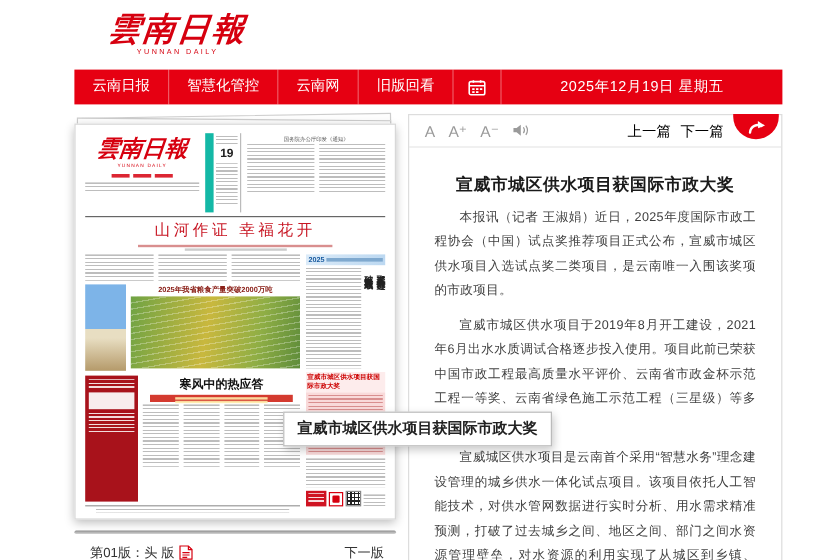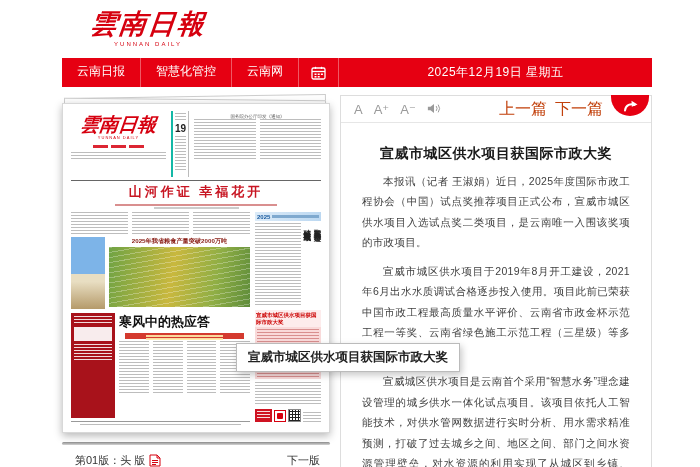--- a/index.html
+++ b/index.html
@@ -34,27 +34,27 @@
   .tl-white { background:repeating-linear-gradient(to bottom,rgba(255,255,255,.85) 0,rgba(255,255,255,.85) 1px,transparent 1px,transparent 3px); }
   .cols { display:flex; gap:4px; }
   .cols > div { flex:1; }
 
   .np-top { display:flex; gap:5px; height:66px; }
   .np-mast { width:95px; text-align:center; padding-top:4px; }
   .np-mast-cn { font-family:"Liberation Serif","DejaVu Serif",serif; font-style:italic; font-weight:bold; font-size:19px; color:#d6000f; transform:skewX(-6deg); line-height:1; }
   .np-mast-en { font-size:4px; color:#d6000f; letter-spacing:1px; margin-top:1px; }
   .np-slogans { display:flex; gap:3px; justify-content:center; margin-top:5px; }
   .np-slogans i { display:block; width:15px; height:3px; background:#d6000f; opacity:.85; }
-  .np-datebox { width:18px; border-left:2px solid #14b8a6; border-right:1px solid #bbb; padding:2px 2px; }
+  .np-datebox { width:30px; border-left:7px solid #14b8a6; border-right:1px solid #bbb; padding:2px 2px; }
   .np-day { font-weight:bold; font-size:10px; text-align:center; color:#222; margin:2px 0; }
   .np-topright { flex:1; padding-top:2px; }
   .np-kicker { font-size:5px; color:#555; text-align:center; transform:scale(.9); }
   .np-h1 { font-size:8px; font-weight:bold; color:#111; text-align:center; letter-spacing:.5px; margin:1px 0 3px; }
   .np-rule { border-top:1.5px solid #666; margin:3px 0 2px; }
-  .np-mainhead { font-size:13px; font-weight:bold; color:#c81623; text-align:center; letter-spacing:3px; }
+  .np-mainhead { font-size:13px; font-weight:normal; color:#c81623; text-align:center; letter-spacing:3px; }
   .np-sub { height:2px; width:65%; margin:3px auto 1px; background:#d98f8f; }
   .np-byline { height:2px; width:34%; margin:0 auto 3px; background:#ccc; }
 
   .np-body { display:flex; gap:5px; flex:1; min-height:0; }
   .np-left { flex:1; display:flex; flex-direction:column; min-width:0; }
   .np-right { width:66px; flex:none; display:flex; flex-direction:column; }
 
   .np-banner { height:9px; background:linear-gradient(90deg,#dcebf8,#bcd8f1); display:flex; align-items:center; gap:2px; padding:0 2px; margin-bottom:2px; }
   .np-banner b { font-size:6px; color:#15589e; line-height:1; }
   .np-banner i { display:block; flex:1; height:3px; background:#7fa9cf; }
@@ -73,36 +73,36 @@
   .np-monument { width:34px; height:72px; background:linear-gradient(#7db4e8 0 52%,#e8dec2 52% 62%,#b59a6a); }
   .np-photo-right { flex:1; }
   .np-photohead { font-size:6.5px; font-weight:bold; color:#8b2018; text-align:center; margin-bottom:1px; white-space:nowrap; transform:scale(.95); }
   .np-field { height:60px; background:linear-gradient(100deg,#6fa344 0%,#c9b83e 45%,#8fae45 75%,#5e8c3a 100%); background-blend-mode:multiply; position:relative; overflow:hidden; }
   .np-field:after { content:""; position:absolute; inset:0; background:repeating-linear-gradient(170deg,rgba(255,255,255,.28) 0 1px,transparent 1px 5px); }
 
   .np-bottom { display:flex; gap:4px; margin-top:4px; flex:1; }
   .np-redbox-l { width:44px; background:#a8121b; padding:3px; }
   .np-redbox-l .inner { background:rgba(255,255,255,.92); height:14px; margin:3px 0; }
   .np-bot-mid { flex:1; }
-  .np-bothead { font-size:13px; font-weight:bold; color:#111; text-align:left; }
+  .np-bothead { font-size:10px; font-weight:bold; color:#111; text-align:center; }
   .np-redbar { height:6px; background:#d43a2f; margin:2px 6px; padding:1px 4px; }
   .np-redbar i { display:block; height:2px; background:rgba(255,235,170,.9); width:70%; margin:1px auto; }
   .np-footrule { border-top:1px solid #999; margin-top:3px; padding-top:2px; }
 
   
   .pager-line { height:3px; background:linear-gradient(#8d8d8d,#d5d5d5); border-radius:2px; margin-top:9px; }
   .pager { display:flex; align-items:center; font-size:11px; color:#333; padding:8px 10px 0 13px; }
   .pager-left { display:flex; align-items:center; gap:4px; }
   .pager-next { margin-left:auto; cursor:pointer; color:#333; }
 
   
   .panel { flex:1; background:#fff; border:1px solid #ddd; position:relative; align-self:flex-start; min-height:358px; }
   .toolbar { height:27px; display:flex; align-items:center; gap:11px; padding:0 48px 0 13px; border-bottom:1px solid #e6e6e6; color:#9a9a9a; }
   .tb-btn { font-size:13px; cursor:pointer; line-height:1; }
-  .tb-nav { margin-left:auto; display:flex; gap:8px; font-size:16px; color:#c2410c; }
+  .tb-nav { margin-left:auto; display:flex; gap:8px; font-size:12px; color:#000000; }
   .tb-nav span { cursor:pointer; }
   .badge { position:absolute; top:-1px; right:2px; width:38px; height:21px; background:#e60012; border-radius:0 0 19px 19px; display:flex; align-items:center; justify-content:center; cursor:pointer; }
   .article { padding:8px 17px 14px; }
   .article-title { font-size:14px; font-weight:bold; color:#1a1a1a; text-align:center; margin:14px 0 4px; letter-spacing:.5px; }
   .article p { font-size:10.5px; color:#3f3f3f; line-height:1.95; text-indent:2em; text-align:justify; margin:8px 4px; letter-spacing:.3px; }
 
   
   .tooltip { position:absolute; left:174px; top:248px; width:224px; height:29px; background:#fff; border:1px solid #bbb; box-shadow:2px 3px 7px rgba(0,0,0,.22); font-size:12.5px; font-weight:bold; color:#222; text-align:center; line-height:27px; z-index:20; white-space:nowrap; }
 </style>
 </head>
@@ -114,20 +114,21 @@
     <div class="logo">
       <div class="logo-cn">雲南日報</div>
       <div class="logo-en">YUNNAN DAILY</div>
     </div>
   </div>
 
   <div class="nav">
     <div class="nav-item">云南日报</div>
     <div class="nav-item">智慧化管控</div>
     <div class="nav-item">云南网</div>
+    <div class="nav-item">旧版回看</div>
     <div class="nav-cal">
       <svg width="15" height="14" viewBox="0 0 15 14">
           <rect x="1" y="2" width="13" height="11" rx="1.5" fill="none" stroke="#fff" stroke-width="1.3"></rect>
           <line x1="1" y1="5.5" x2="14" y2="5.5" stroke="#fff" stroke-width="1.3"></line>
           <line x1="4.5" y1="0.8" x2="4.5" y2="3" stroke="#fff" stroke-width="1.3"></line>
           <line x1="10.5" y1="0.8" x2="10.5" y2="3" stroke="#fff" stroke-width="1.3"></line>
           <rect x="3.5" y="7.5" width="2" height="1.5" fill="#fff"></rect>
           <rect x="6.7" y="7.5" width="2" height="1.5" fill="#fff"></rect>
           <rect x="9.9" y="7.5" width="2" height="1.5" fill="#fff"></rect>
           <rect x="3.5" y="10" width="2" height="1.5" fill="#fff"></rect>

